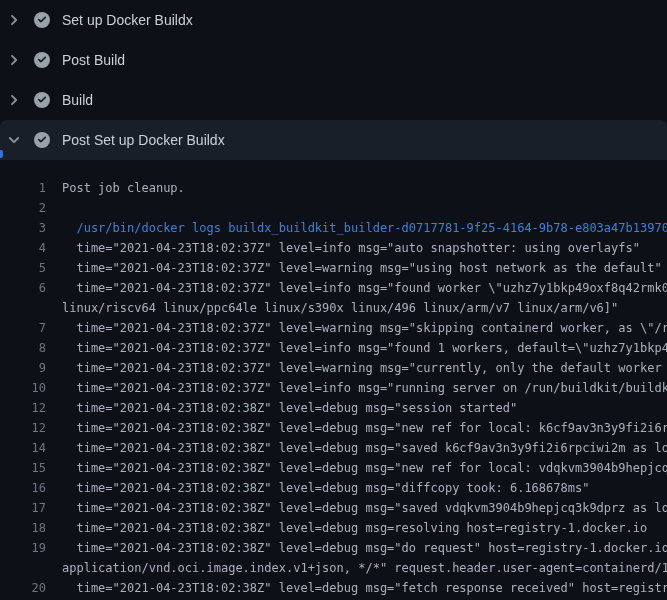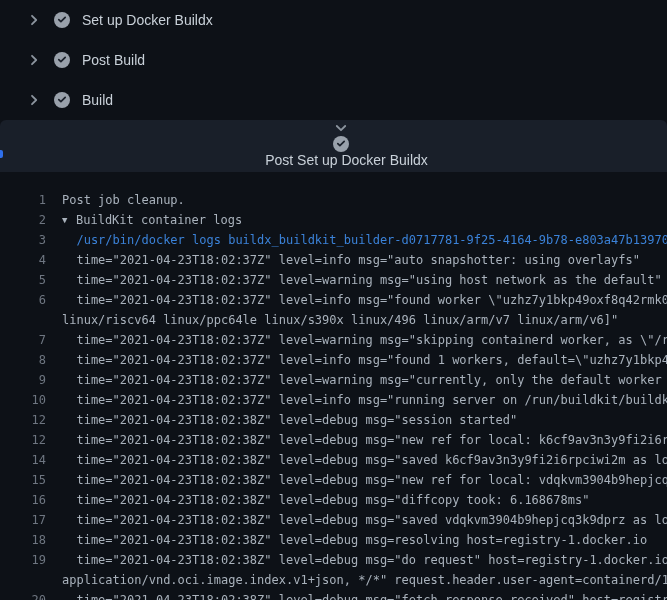--- a/index.html
+++ b/index.html
@@ -3,25 +3,25 @@
 <meta charset="utf-8">
 <style>
   html,body{margin:0;padding:0}
   body{
     width:667px;height:600px;overflow:hidden;position:relative;
     background:var(--bg,#0d1117);
     font-family:"Liberation Sans",sans-serif;
   }
   #steps{padding-top:0}
   .step{
-    height:40px;display:flex;align-items:center;padding-left:26px;
+    height:40px;display:flex;align-items:center;padding-left:6px;
     font-size:14px;color:var(--title,#c9d1d9);cursor:pointer;
   }
   .step.expanded{
-    height:52px;background:var(--hdr,#191f29);border-radius:6px 6px 0 0;flex-direction:column;
+    height:40px;background:var(--hdr,#191f29);border-radius:6px 6px 0 0;
   }
   .chev{width:16px;height:16px;margin-right:12px;display:flex;align-items:center;justify-content:center;flex:none}
   .check{width:16px;height:16px;margin-right:12px;flex:none}
   .title{white-space:nowrap}
   #log{padding-top:18px}
   .row{
     display:flex;height:20px;line-height:20px;
     font-family:"DejaVu Sans Mono",monospace;font-size:12px;
     color:var(--logtext,#a9b2bc);
   }
@@ -93,21 +93,20 @@
   </div>
 </div>
   <div id="log">
   <div class="row">
     <span class="ln">1</span>
     <pre class="lt">Post job cleanup.</pre>
   </div>
 
   <div class="row group">
     <span class="ln">2</span>
-    <pre class="lt"><span class="tri">▼</span>BuildKit container logs</pre>
   </div>
 
   <div class="row command">
     <span class="ln">3</span>
     <pre class="lt">  /usr/bin/docker logs buildx_buildkit_builder-d0717781-9f25-4164-9b78-e803a47b13970</pre>
   </div>
 
   <div class="row">
     <span class="ln">4</span>
     <pre class="lt">  time="2021-04-23T18:02:37Z" level=info msg="auto snapshotter: using overlayfs"</pre>

